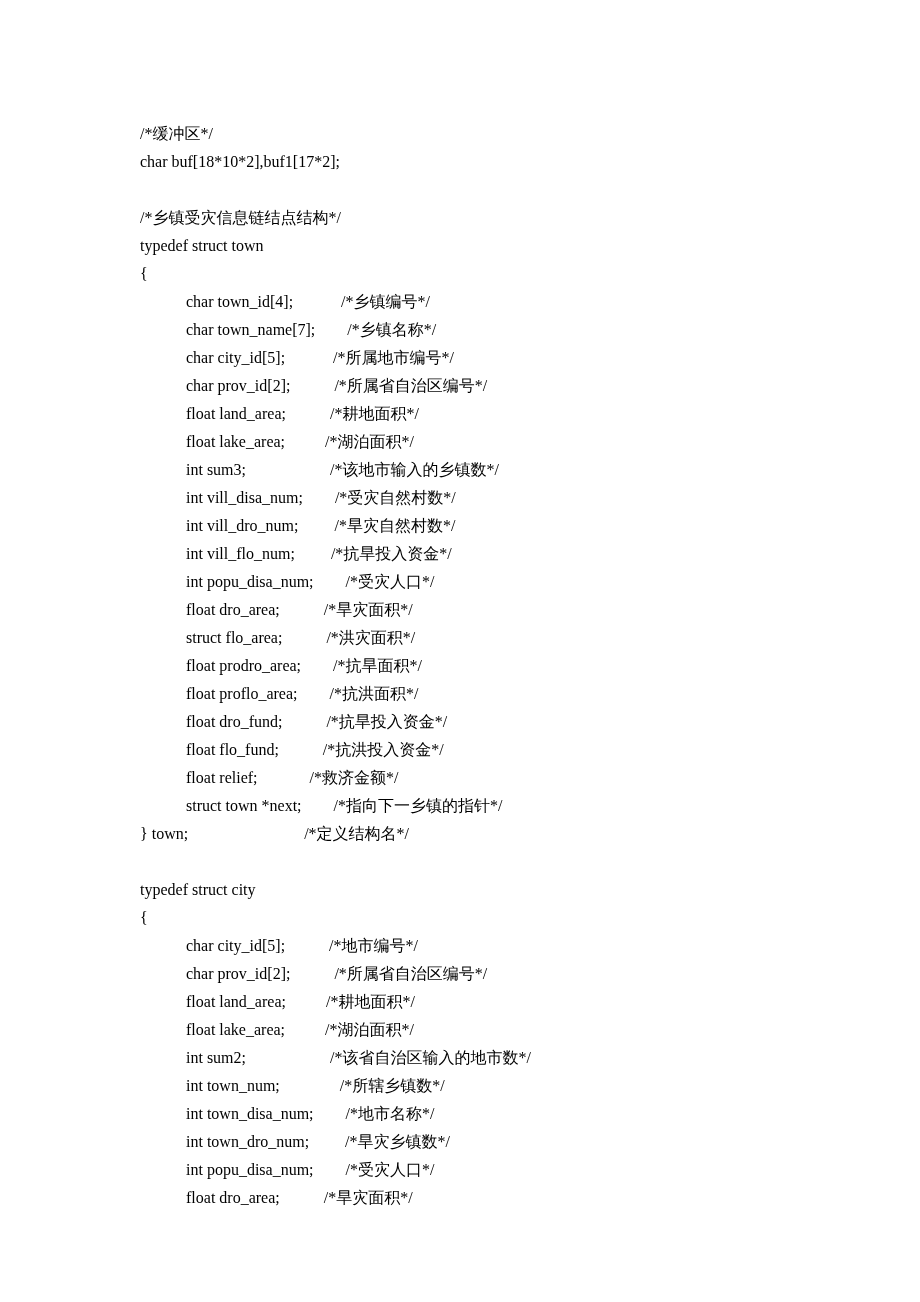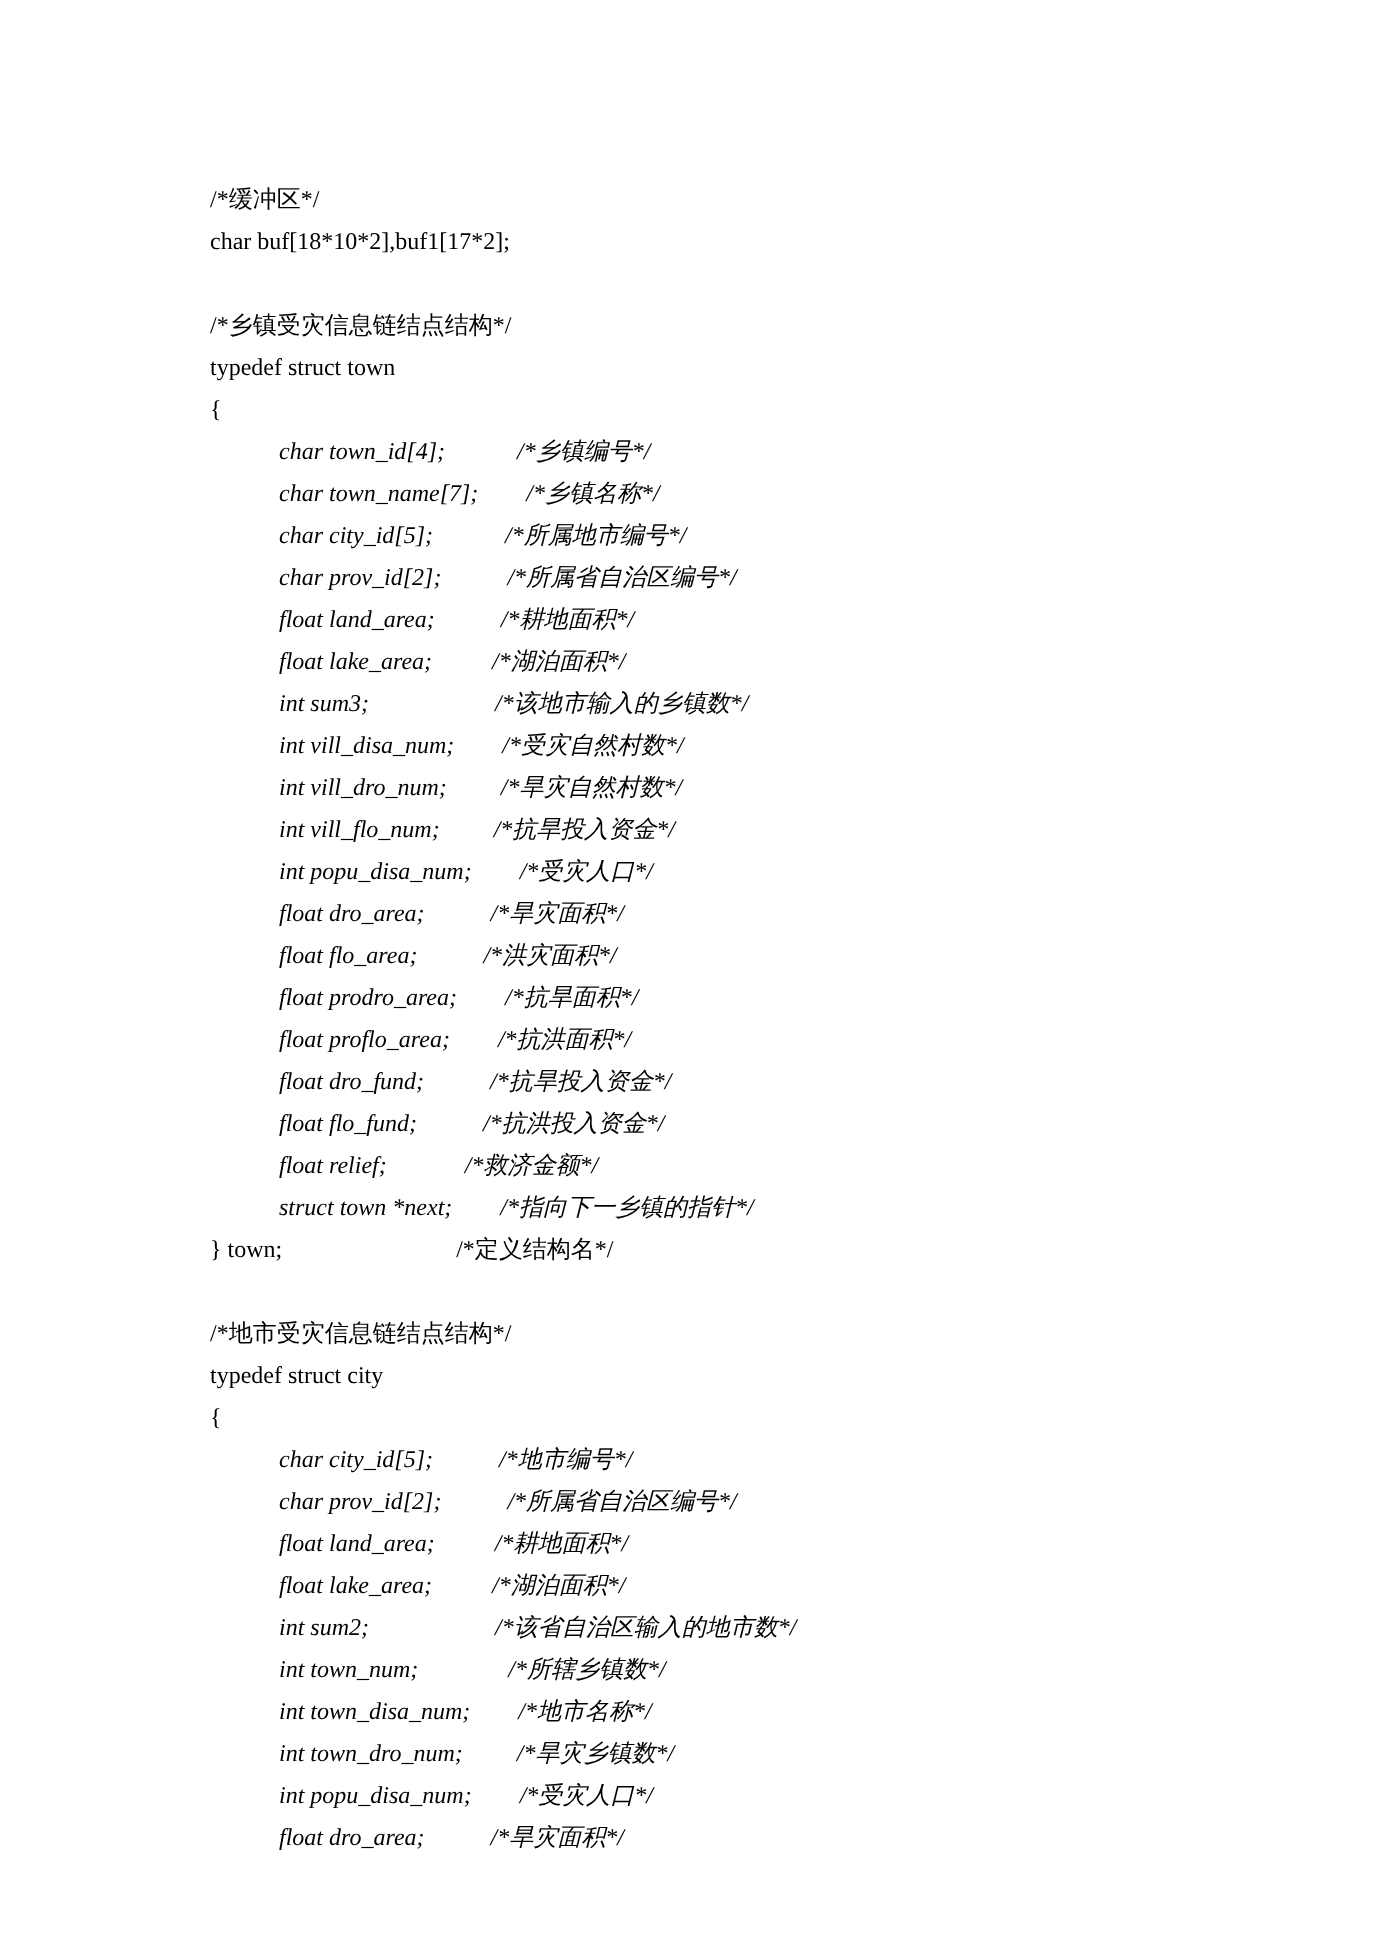--- a/index.html
+++ b/index.html
@@ -16,21 +16,20 @@
     min-height: 1302px;
     padding: 120px 140px 60px 140px;
     box-sizing: border-box;
   }
   .code-line {
     white-space: pre;
     font-family: "Times New Roman", "SimSun", serif;
   }
   .indent1 {
     padding-left: 46px;
-    font-style: italic;
   }
 </style>
 </head>
 <body>
 
 <div class="page" id="page-container">
 <div class="code-line">/*缓冲区*/</div>
     <div class="code-line">char buf[18*10*2],buf1[17*2];</div>
     <div class="code-line">&nbsp;</div>
     <div class="code-line">/*乡镇受灾信息链结点结构*/</div>
@@ -41,30 +40,29 @@
     <div class="code-line indent1">char city_id[5];            /*所属地市编号*/</div>
     <div class="code-line indent1">char prov_id[2];           /*所属省自治区编号*/</div>
     <div class="code-line indent1">float land_area;           /*耕地面积*/</div>
     <div class="code-line indent1">float lake_area;          /*湖泊面积*/</div>
     <div class="code-line indent1">int sum3;                     /*该地市输入的乡镇数*/</div>
     <div class="code-line indent1">int vill_disa_num;        /*受灾自然村数*/</div>
     <div class="code-line indent1">int vill_dro_num;         /*旱灾自然村数*/</div>
     <div class="code-line indent1">int vill_flo_num;         /*抗旱投入资金*/</div>
     <div class="code-line indent1">int popu_disa_num;        /*受灾人口*/</div>
     <div class="code-line indent1">float dro_area;           /*旱灾面积*/</div>
-    <div class="code-line indent1">float flo_area;           /*洪灾面积*/</div>
+    <div class="code-line indent1">struct flo_area;           /*洪灾面积*/</div>
     <div class="code-line indent1">float prodro_area;        /*抗旱面积*/</div>
     <div class="code-line indent1">float proflo_area;        /*抗洪面积*/</div>
     <div class="code-line indent1">float dro_fund;           /*抗旱投入资金*/</div>
     <div class="code-line indent1">float flo_fund;           /*抗洪投入资金*/</div>
     <div class="code-line indent1">float relief;             /*救济金额*/</div>
     <div class="code-line indent1">struct town *next;        /*指向下一乡镇的指针*/</div>
     <div class="code-line">} town;                             /*定义结构名*/</div>
     <div class="code-line">&nbsp;</div>
-    <div class="code-line">/*地市受灾信息链结点结构*/</div>
     <div class="code-line">typedef struct city</div>
     <div class="code-line">{</div>
     <div class="code-line indent1">char city_id[5];           /*地市编号*/</div>
     <div class="code-line indent1">char prov_id[2];           /*所属省自治区编号*/</div>
     <div class="code-line indent1">float land_area;          /*耕地面积*/</div>
     <div class="code-line indent1">float lake_area;          /*湖泊面积*/</div>
     <div class="code-line indent1">int sum2;                     /*该省自治区输入的地市数*/</div>
     <div class="code-line indent1">int town_num;               /*所辖乡镇数*/</div>
     <div class="code-line indent1">int town_disa_num;        /*地市名称*/</div>
     <div class="code-line indent1">int town_dro_num;         /*旱灾乡镇数*/</div>

